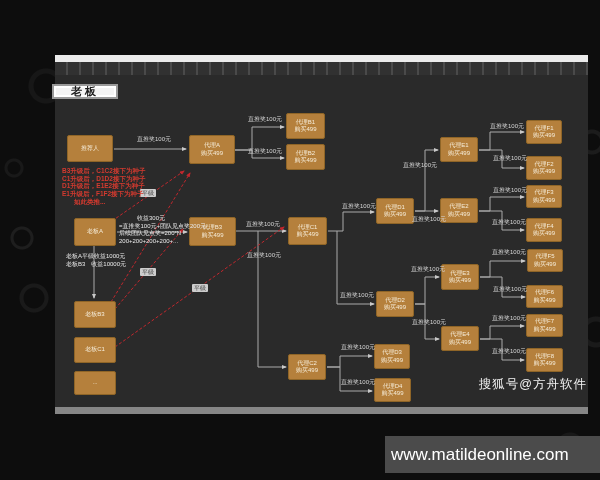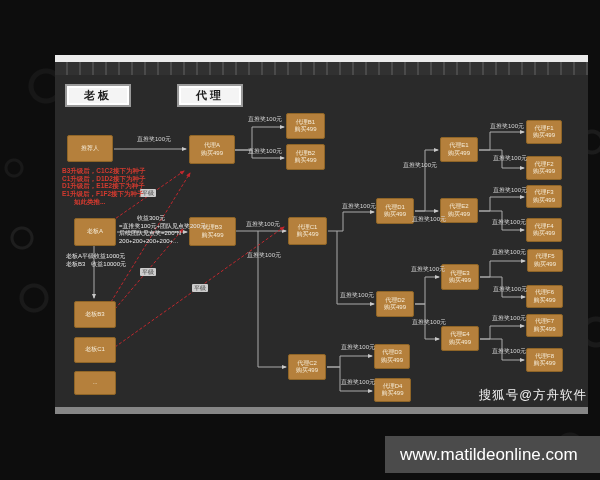--- a/index.html
+++ b/index.html
@@ -49,23 +49,23 @@
   .badge{position:absolute;background:#cdcdcd;color:#3a3a3a;font-size:6px;line-height:1;
     padding:1px 2px;border-radius:1px;white-space:nowrap;}
   
   .income-note{position:absolute;left:119px;top:215px;color:#e9e9e9;font-size:6px;line-height:7.6px;white-space:nowrap;}
   .income-note div:first-child{padding-left:18px;}
   .boss-note{position:absolute;left:66px;top:252px;color:#e9e9e9;font-size:6px;line-height:8px;white-space:nowrap;}
   .red-note{position:absolute;left:62px;top:167px;color:#d43a2f;font-size:6.5px;font-weight:bold;
     line-height:7.7px;white-space:nowrap;}
   .red-note div:last-child{padding-left:12px;}
   
-  .sohu-watermark{position:absolute;right:13px;top:387px;color:#f2f2f2;font-size:12.5px;letter-spacing:1px;}
+  .sohu-watermark{position:absolute;right:13px;top:376px;color:#f2f2f2;font-size:12.5px;letter-spacing:1px;}
   .url-bar{position:absolute;left:385px;top:436px;width:215px;height:37px;background:#4b4b4b;
-    color:#ffffff;font-size:17px;display:flex;align-items:center;padding-left:15px;box-sizing:border-box;}
+    color:#ffffff;font-size:17px;display:flex;align-items:center;padding-left:6px;box-sizing:border-box;}
 </style>
 </head>
 <body>
 
 <div class="stage">
   <div class="bg-pattern"></div>
 
 
   <div class="panel">
     <div class="panel-white"></div>
@@ -104,22 +104,21 @@
       <polyline class="edge" marker-end="url(#aw)" points="480,277 490,277 490,261 525,261"></polyline>
       <polyline class="edge" marker-end="url(#aw)" points="480,277 502,277 502,297 525,297"></polyline>
       <polyline class="edge" marker-end="url(#aw)" points="480,339 490,339 490,326 524,326"></polyline>
       <polyline class="edge" marker-end="url(#aw)" points="480,339 502,339 502,360 524,360"></polyline>
       <line class="red-edge" marker-end="url(#ar)" x1="112" y1="221" x2="184" y2="171"></line>
       <line class="red-edge" marker-end="url(#ar)" x1="111" y1="302" x2="190" y2="173"></line>
       <line class="red-edge" marker-end="url(#ar)" x1="115" y1="309" x2="183" y2="229"></line>
       <line class="red-edge" marker-end="url(#ar)" x1="115" y1="347" x2="284" y2="227"></line>
     </svg>
 
-  <div class="hdr-box" id="hdr0" style="left: 65px; top: 84px; width: 66px; height: 23px;">老板</div>
-  <div class="hdr-box" id="hdr1" style="left: 177px; top: 84px; width: 66px; height: 23px;">代理</div>
+  <div class="hdr-box" id="hdr0" style="left: 52px; top: 84px; width: 66px; height: 15px;">老板</div>
 
   <div id="node-layer">
       <div class="node" style="left: 67px; top: 135px; width: 46px; height: 27px;">
         <div class="t">推荐人</div>
       </div>
       <div class="node" style="left: 74px; top: 218px; width: 42px; height: 28px;">
         <div class="t">老板A</div>
       </div>
       <div class="node" style="left: 74px; top: 301px; width: 42px; height: 27px;">
         <div class="t">老板B3</div>

